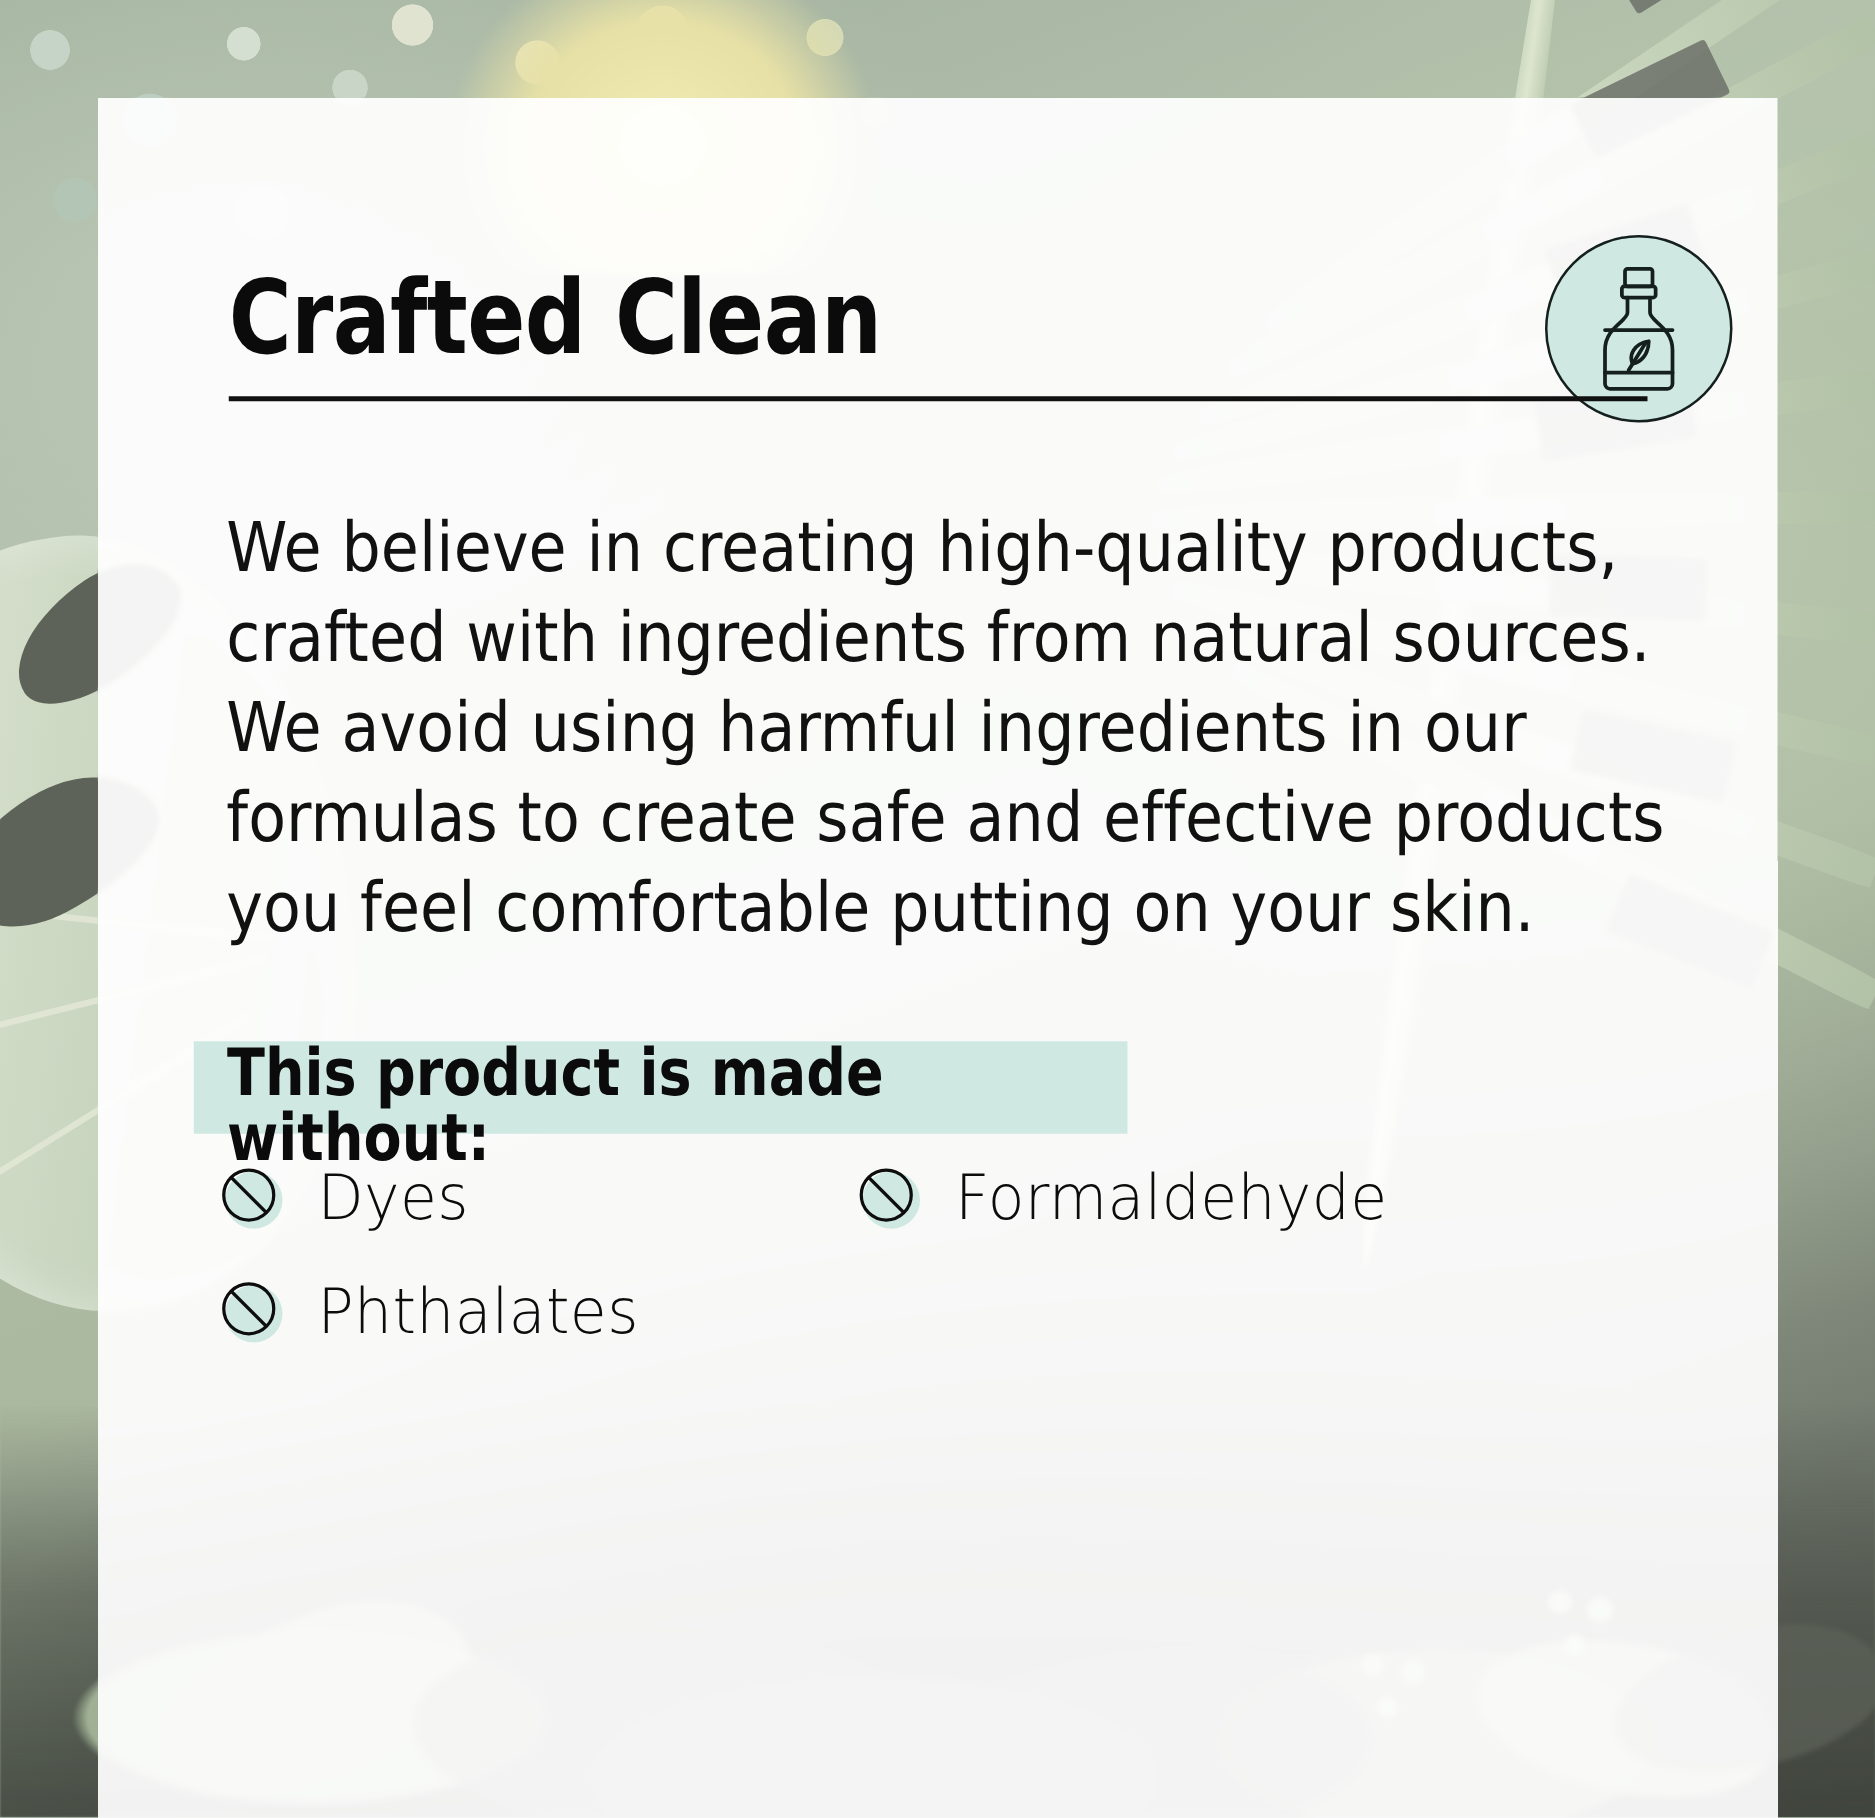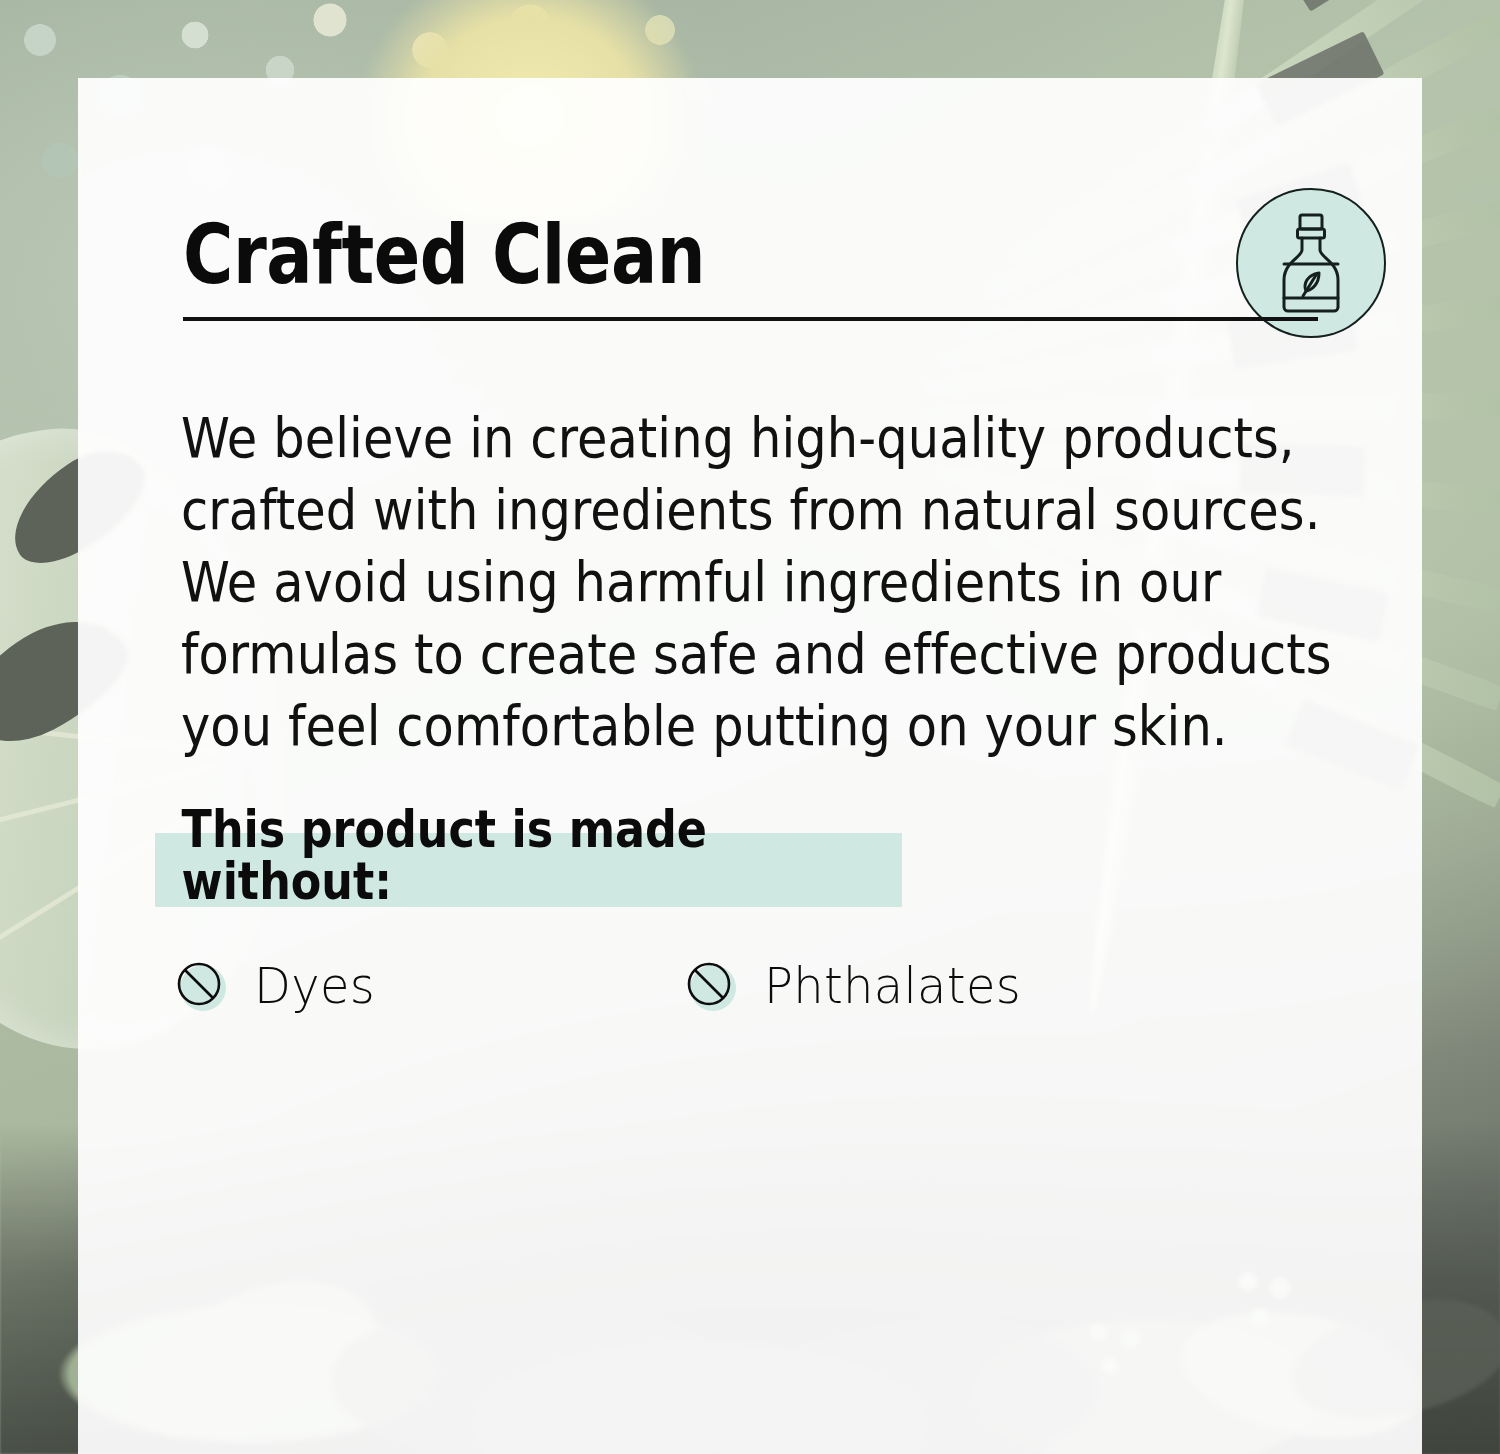--- a/index.html
+++ b/index.html
@@ -185,37 +185,37 @@
     letter-spacing:.1px;
     transform:scaleX(1.0);
   }
 
   
   #subhead-wrap{
     position:absolute;
     left:77px; top:755px;
     width:747px; height:74px;
     background:#cfe9e2;
-    display:flex; align-items:flex-end;
+    display:flex; align-items:flex-start;
   }
   #subhead{
     font-family:"Liberation Sans Narrow","DejaVu Sans Condensed","Liberation Sans",sans-serif;
     font-weight:700;
     font-size:52px;
     color:#0b0b0b;
     padding-left:28px;
     line-height:1;
     transform:scaleX(.95);
     transform-origin:left center;
   }
 
   
   #without-list{
     position:absolute;
-    left:98px; top:862px;
+    left:98px; top:834px;
     width:1120px;
     display:grid;
     grid-template-columns:510px 1fr;
     grid-auto-rows:91px;
     column-gap:0;
   }
   .li{
     display:flex;
     align-items:center;
     gap:28px;
@@ -326,20 +326,30 @@
       <div class="li">
         <span class="no-icon">
           <span class="disc"></span>
           <svg width="50" height="50" viewBox="0 0 50 50" fill="none" stroke="#0d0d0d" stroke-width="2.6">
             <circle cx="23" cy="23" r="20"></circle>
             <line x1="9" y1="9" x2="37" y2="37"></line>
           </svg>
         </span>
         <span class="li-label">Dyes</span>
       </div>
+      <div class="li">
+        <span class="no-icon">
+          <span class="disc"></span>
+          <svg width="50" height="50" viewBox="0 0 50 50" fill="none" stroke="#0d0d0d" stroke-width="2.6">
+            <circle cx="23" cy="23" r="20"></circle>
+            <line x1="9" y1="9" x2="37" y2="37"></line>
+          </svg>
+        </span>
+        <span class="li-label">Formaldehyde</span>
+      </div>
 
 
       <div class="li">
         <span class="no-icon">
           <span class="disc"></span>
           <svg width="50" height="50" viewBox="0 0 50 50" fill="none" stroke="#0d0d0d" stroke-width="2.6">
             <circle cx="23" cy="23" r="20"></circle>
             <line x1="9" y1="9" x2="37" y2="37"></line>
           </svg>
         </span>

